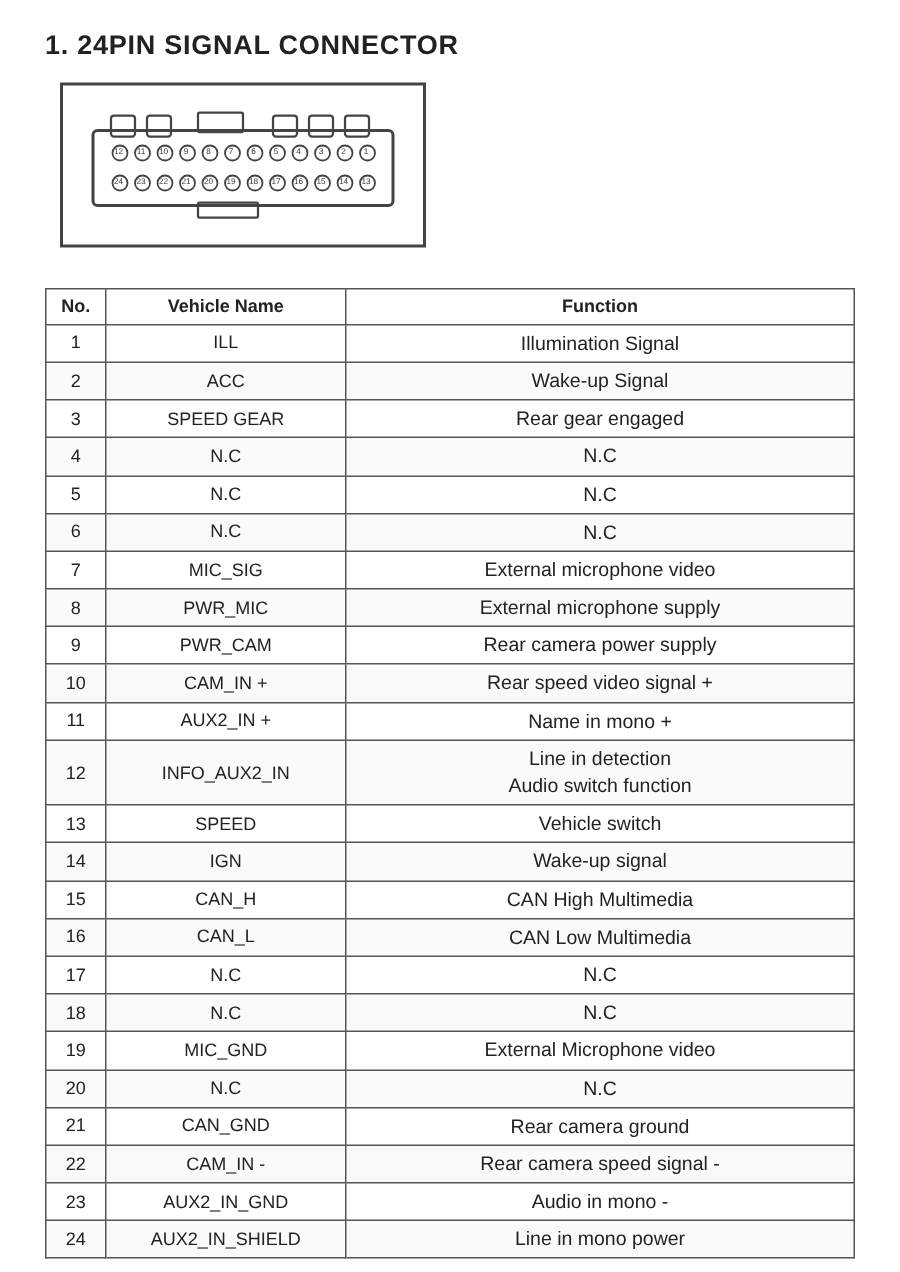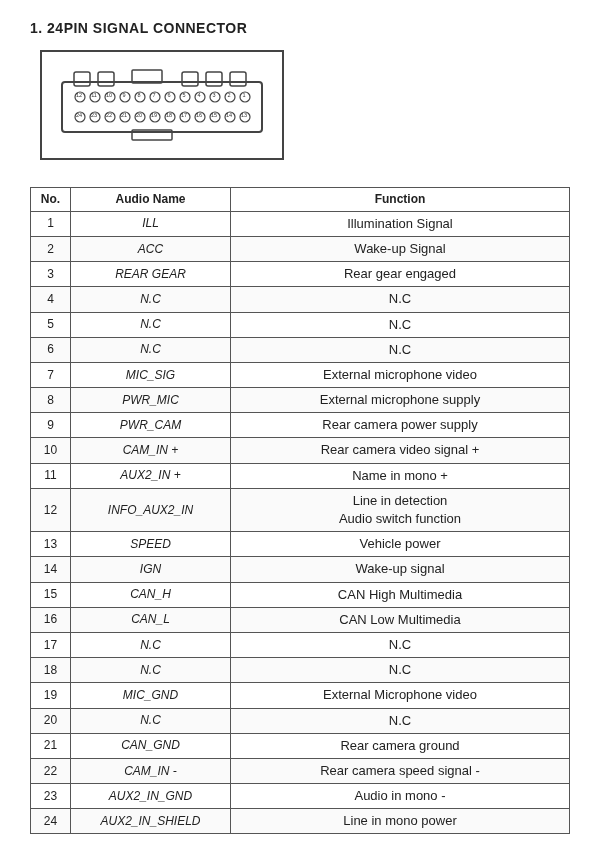--- a/index.html
+++ b/index.html
@@ -7,21 +7,21 @@
       background: #fff;
       font-family: Arial, Helvetica, sans-serif;
       font-size: 12px;
       color: #222;
       width: 600px;
       min-height: 848px;
       padding: 20px 30px;
     }
 
     .page-title {
-      font-size: 14px;
+      font-size: 18px;
       font-weight: bold;
       margin-bottom: 14px;
       letter-spacing: 0.5px;
     }
 
     .connector-diagram {
       border: 2px solid #444;
       display: inline-block;
       padding: 8px 10px;
       margin-bottom: 20px;
@@ -52,21 +52,20 @@
       background: #fff;
       font-size: 12px;
     }
 
     td.no-col {
       width: 40px;
     }
 
     td.signal-col {
       width: 160px;
-      font-style: italic;
     }
 
     td.func-col {
       width: auto;
     }
 
     tr:nth-child(even) td {
       background: #fafafa;
     }
 
@@ -150,38 +149,38 @@
 
     <rect x="80" y="70" width="40" height="10" rx="1" fill="none" stroke="#444" stroke-width="1.5"></rect>
   </svg>
 </div>
 
 
 <table>
   <thead>
     <tr>
       <th class="no-col">No.</th>
-      <th class="signal-col">Audio Name</th>
+      <th class="signal-col">Vehicle Name</th>
       <th class="func-col">Function</th>
     </tr>
   </thead>
   <tbody id="table-body">
   <tr>
         <td class="no-col">1</td>
         <td class="signal-col">ILL</td>
         <td class="func-col small-text">Illumination Signal</td>
       </tr>
       <tr>
         <td class="no-col">2</td>
         <td class="signal-col">ACC</td>
         <td class="func-col small-text">Wake-up Signal</td>
       </tr>
       <tr>
         <td class="no-col">3</td>
-        <td class="signal-col">REAR GEAR</td>
+        <td class="signal-col">SPEED GEAR</td>
         <td class="func-col small-text">Rear gear engaged</td>
       </tr>
       <tr>
         <td class="no-col">4</td>
         <td class="signal-col">N.C</td>
         <td class="func-col small-text">N.C</td>
       </tr>
       <tr>
         <td class="no-col">5</td>
         <td class="signal-col">N.C</td>
@@ -203,36 +202,36 @@
         <td class="func-col small-text">External microphone supply</td>
       </tr>
       <tr>
         <td class="no-col">9</td>
         <td class="signal-col">PWR_CAM</td>
         <td class="func-col small-text">Rear camera power supply</td>
       </tr>
       <tr>
         <td class="no-col">10</td>
         <td class="signal-col">CAM_IN +</td>
-        <td class="func-col small-text">Rear camera video signal +</td>
+        <td class="func-col small-text">Rear speed video signal +</td>
       </tr>
       <tr>
         <td class="no-col">11</td>
         <td class="signal-col">AUX2_IN +</td>
         <td class="func-col small-text">Name in mono +</td>
       </tr>
       <tr>
         <td class="no-col">12</td>
         <td class="signal-col">INFO_AUX2_IN</td>
         <td class="func-col small-text">Line in detection<br>Audio switch function</td>
       </tr>
       <tr>
         <td class="no-col">13</td>
         <td class="signal-col">SPEED</td>
-        <td class="func-col small-text">Vehicle power</td>
+        <td class="func-col small-text">Vehicle switch</td>
       </tr>
       <tr>
         <td class="no-col">14</td>
         <td class="signal-col">IGN</td>
         <td class="func-col small-text">Wake-up signal</td>
       </tr>
       <tr>
         <td class="no-col">15</td>
         <td class="signal-col">CAN_H</td>
         <td class="func-col small-text">CAN High Multimedia</td>

